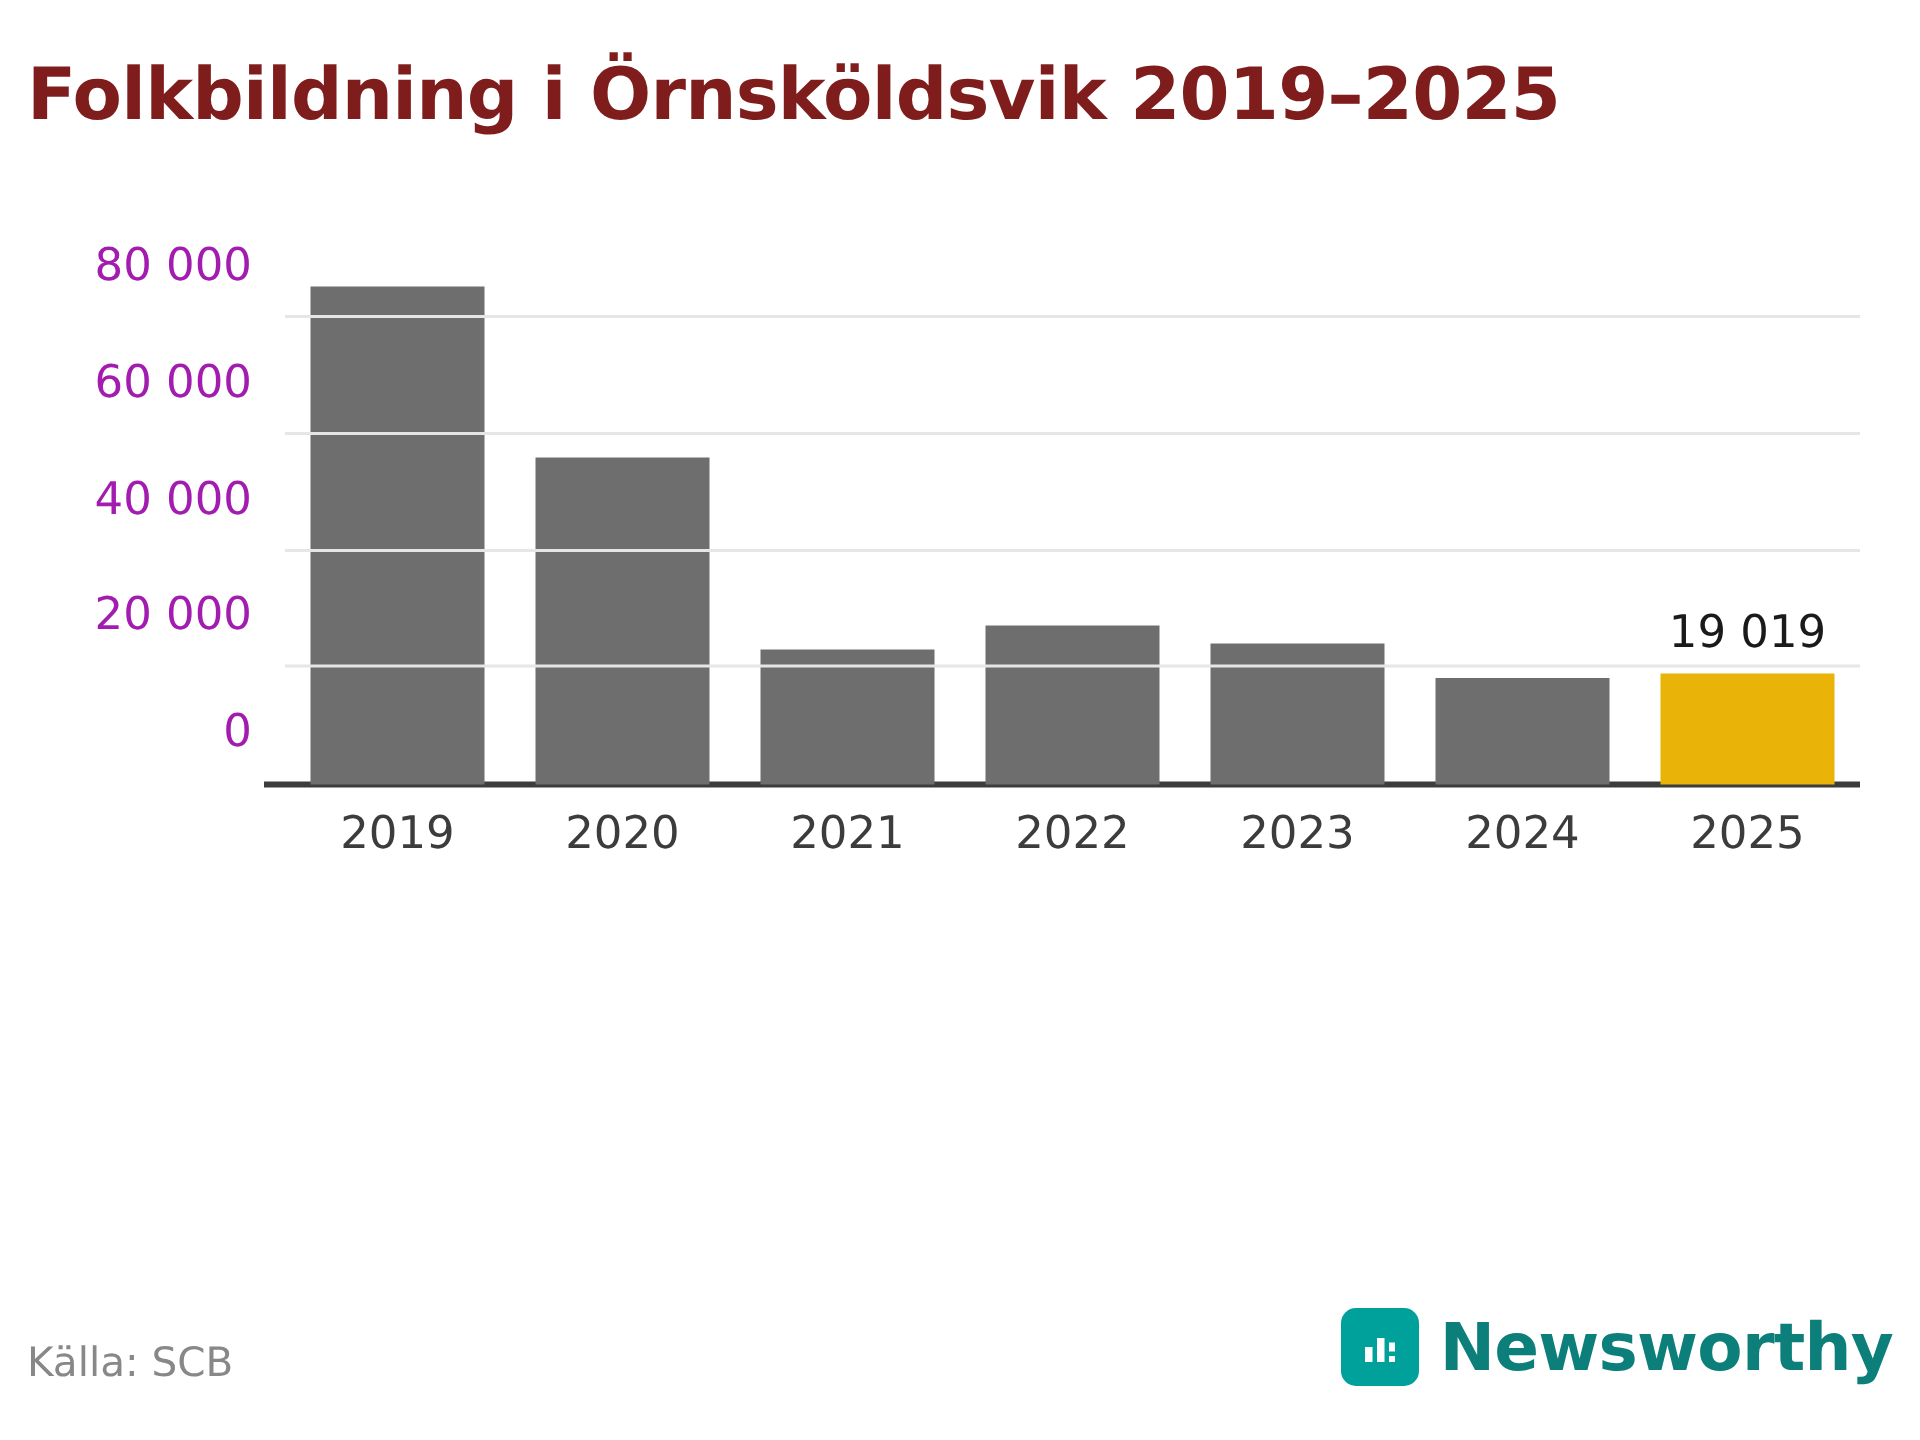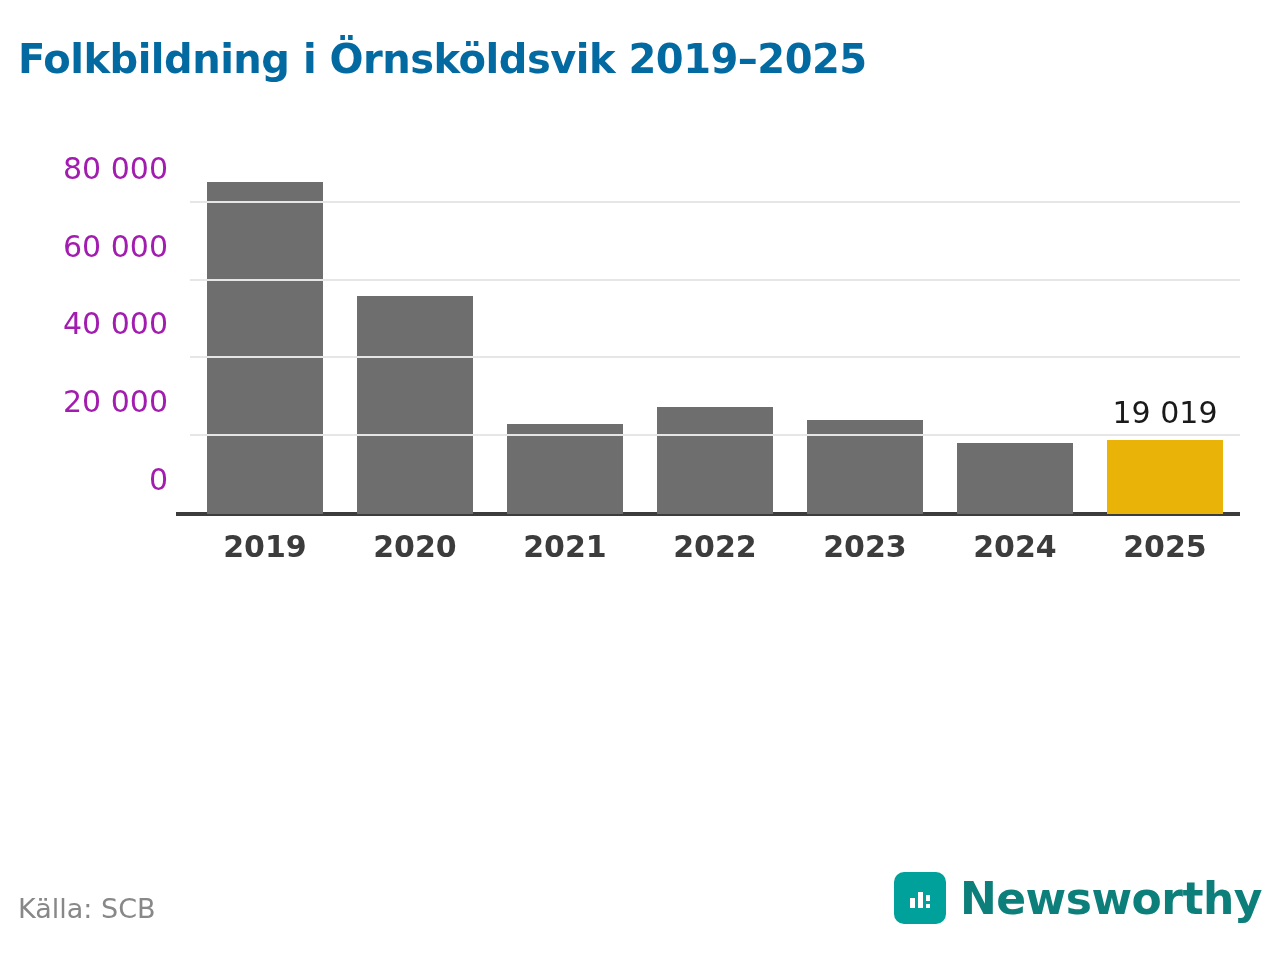--- a/index.html
+++ b/index.html
@@ -18,23 +18,23 @@
   .page {
     position: absolute;
     inset: 0;
     display: flex;
     flex-direction: column;
   }
   .header {
     padding: 36px 18px 0 18px;
   }
   .chart-title {
-    font-size: 40px;
+    font-size: 48px;
     font-weight: bold;
-    color: #0369a1;
+    color: #7f1d1d;
     letter-spacing: -0.5px;
     line-height: 1.15;
     margin: 0;
   }
   .chart-subtitle {
     font-size: 35px;
     font-weight: normal;
     color: #333333;
     margin: 34px 0 0 0;
     line-height: 1.2;
@@ -112,21 +112,20 @@
     color: #1a1a1a;
     white-space: nowrap;
   }
   .xlabels {
     position: absolute;
     left: 190px;
     right: 40px;
     top: 395px;
     display: flex;
     justify-content: space-between;
-    font-weight: bold;
   }
   .xlabel {
     flex: 1 1 0;
     text-align: center;
     font-size: 30px;
     color: #3c3c3c;
   }
 
   .footer {
     position: absolute;

